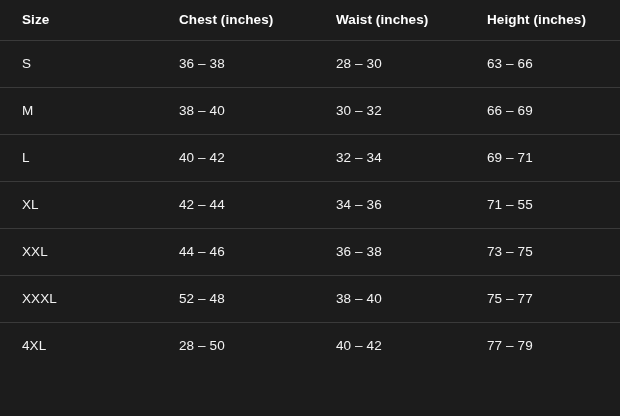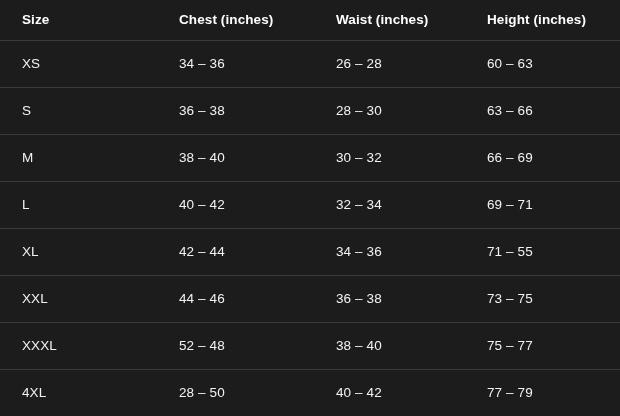--- a/index.html
+++ b/index.html
@@ -67,26 +67,20 @@
   <thead>
     <tr>
       <th>Size</th>
       <th>Chest (inches)</th>
       <th>Waist (inches)</th>
       <th>Height (inches)</th>
     </tr>
   </thead>
   <tbody>
     <tr>
-      <td>XS</td>
-      <td>34 – 36</td>
-      <td>26 – 28</td>
-      <td>60 – 63</td>
-    </tr>
-    <tr>
       <td>S</td>
       <td>36 – 38</td>
       <td>28 – 30</td>
       <td>63 – 66</td>
     </tr>
     <tr>
       <td>M</td>
       <td>38 – 40</td>
       <td>30 – 32</td>
       <td>66 – 69</td>

